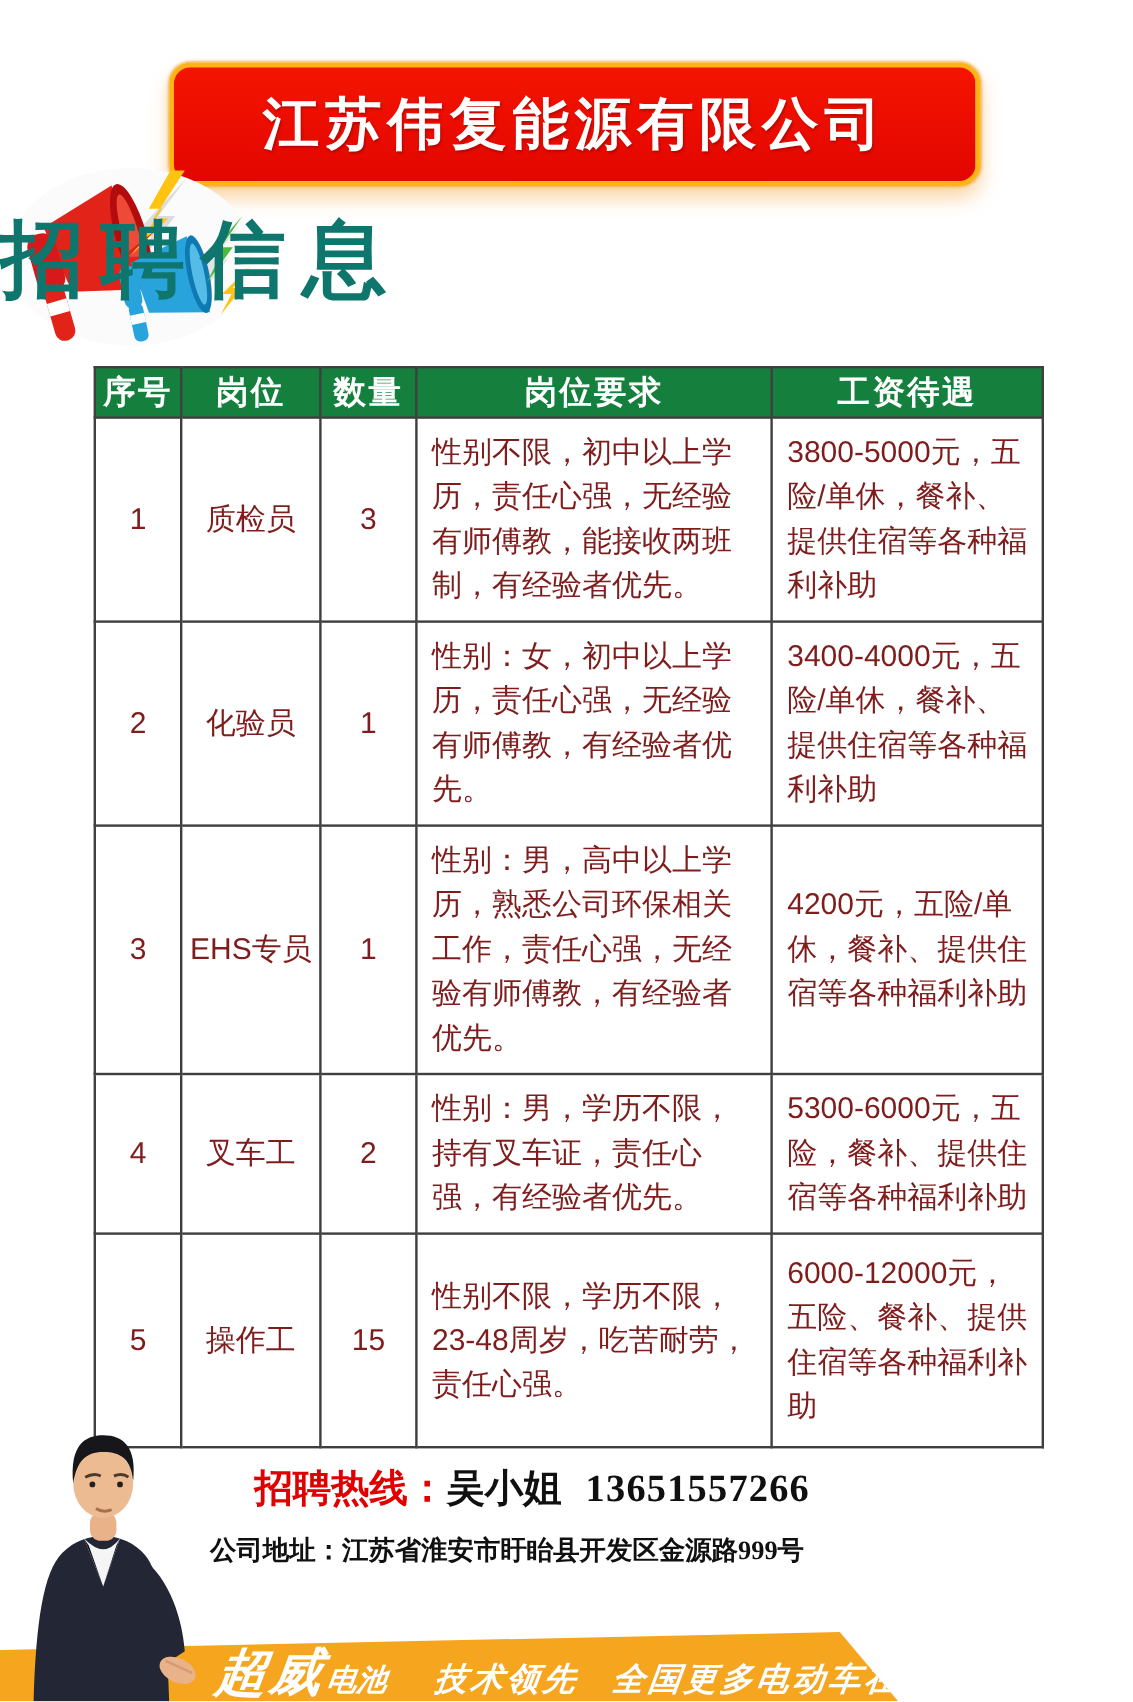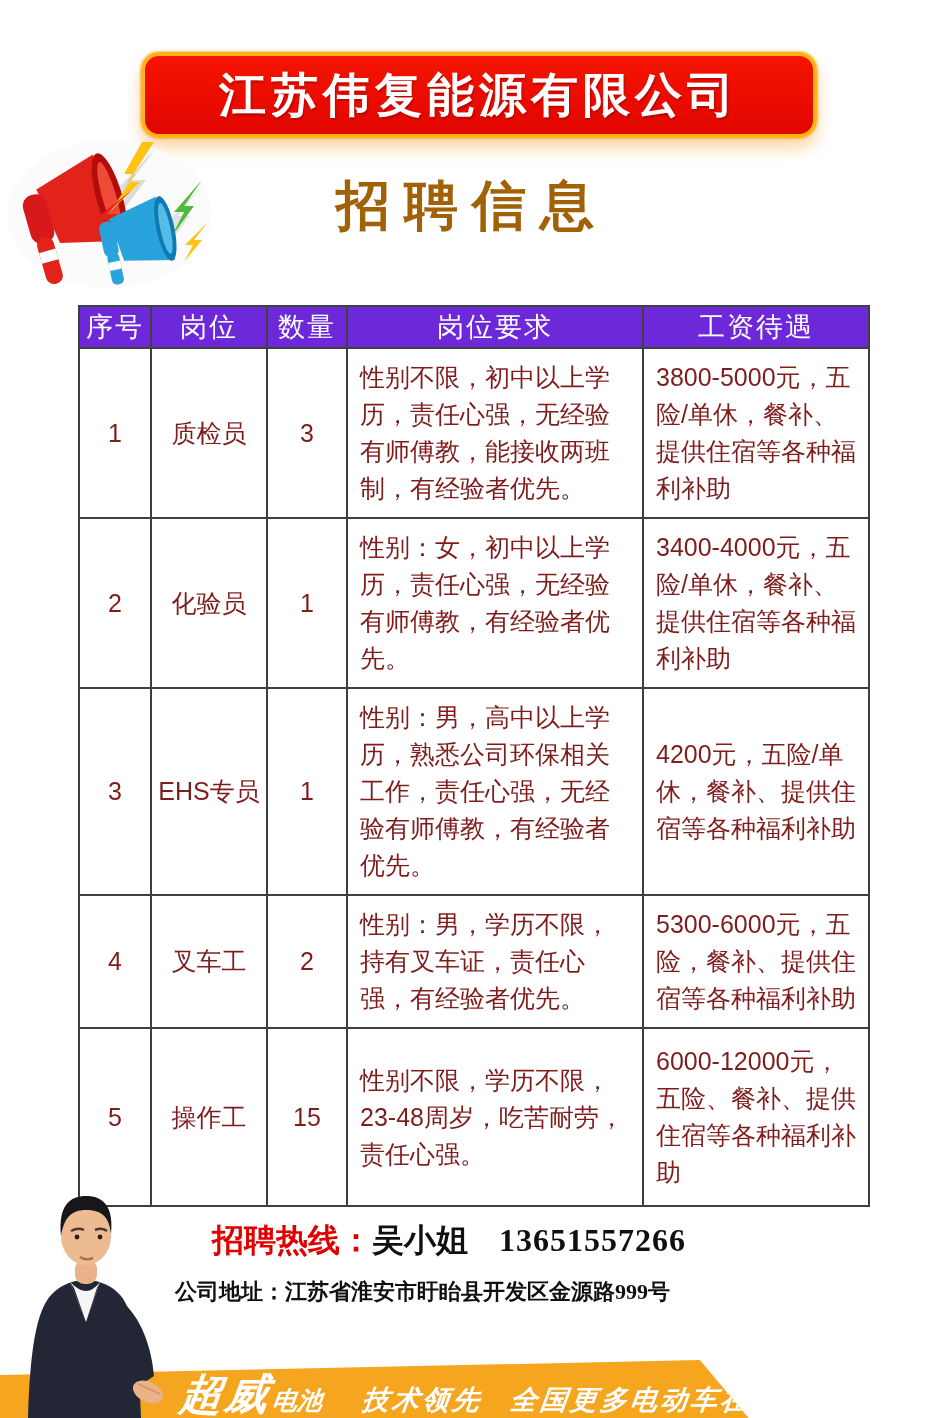--- a/index.html
+++ b/index.html
@@ -4,72 +4,72 @@
 <style>
   * { margin:0; padding:0; box-sizing:border-box; }
   html,body { width:944px; height:1418px; }
   body {
     position:relative; overflow:hidden; background:#ffffff;
     font-family:"Liberation Sans","DejaVu Sans",sans-serif;
   }
 
   
   .company-banner{
-    position:absolute; left:141px; top:52px; width:676px; height:86px;
+    position:absolute; left:141px; top:52px; width:676px; height:103px;
     background:linear-gradient(180deg,#f51400 0%, #e20600 100%);
     border:4px solid #ffb414; border-radius:18px;
     box-shadow:0 10px 16px rgba(243,150,30,.40), 0 0 3px #e08900;
     display:flex; align-items:center; justify-content:center;
   }
   .company-banner .txt{
     font-family:"Liberation Serif","DejaVu Serif",serif; font-weight:bold;
     font-size:47px; color:#ffffff; letter-spacing:5px; white-space:nowrap;
     text-shadow:1px 2px 2px rgba(120,0,0,.45);
   }
 
   
   .hero-title{
-    position:absolute; top:170px; left:0; width:944px; text-align:center;
-    font-family:"Liberation Serif","DejaVu Serif",serif; font-weight:bold;
-    font-size:54px; color:#a16207; letter-spacing:14px; white-space:nowrap;
+    position:absolute; top:170px; left:0; width:944px; 
+    font-family:"Liberation Serif","DejaVu Serif",serif; font-weight:bold;
+    font-size:70px; color:#0f766e; letter-spacing:14px; white-space:nowrap;
   }
   .megaphone{ position:absolute; left:4px; top:134px; }
 
   
   .jobs-table{
     position:absolute; left:78px; top:305px; width:790px;
     border-collapse:collapse; table-layout:fixed; background:#fff;
   }
   .jobs-table col.c1{width:72px} .jobs-table col.c2{width:116px}
   .jobs-table col.c3{width:80px} .jobs-table col.c4{width:296px}
   .jobs-table col.c5{width:226px}
   .jobs-table th{
-    background:#6d28d9; color:#fff; height:42px;
-    font-family:"Liberation Serif","DejaVu Serif",serif; font-weight:normal;
+    background:#15803d; color:#fff; height:42px;
+    font-family:"Liberation Serif","DejaVu Serif",serif; font-weight:bold;
     font-size:27px; letter-spacing:2px; border:2px solid #3f3f3f;
   }
   .jobs-table td{
     border:2px solid #3f3f3f; font-size:25px; color:#7f1d1d;
     line-height:37px; vertical-align:middle; background:#fff;
   }
   .jobs-table td.center{ text-align:center; }
   .jobs-table td.text{ padding:10px 12px; text-align:left; }
   tr.r1 td{height:152px} tr.r2 td{height:166px} tr.r3 td{height:170px}
   tr.r4 td{height:126px} tr.r5 td{height:178px}
 
   
   .contact{
     position:absolute; left:175px; top:1216px; z-index:5;
     font-family:"Liberation Serif","DejaVu Serif",serif; font-weight:bold;
     font-size:32px; color:#101010;
   }
   .contact .line{ height:48px; line-height:48px; white-space:nowrap; }
   .contact .label-red{ color:#e00000;margin-left:37px; }
   .contact .indent{ padding-left:160px; }
-  .contact .phone{ margin-left:31px; letter-spacing:1px; }
+  .contact .phone{ margin-left:20px; letter-spacing:1px; }
   .contact .addr-line{ font-size:22px; margin-top:4px; }
 
   
   .footer-banner{
     position:absolute; left:0; top:1360px; width:775px; height:58px;
     background:#f6a51f; z-index:3;
     clip-path:polygon(0 26%, 90.3% 0, 96.6% 100%, 0 100%);
   }
   .footer-inner{
     position:absolute; left:180px; top:13px; display:flex; align-items:baseline;

